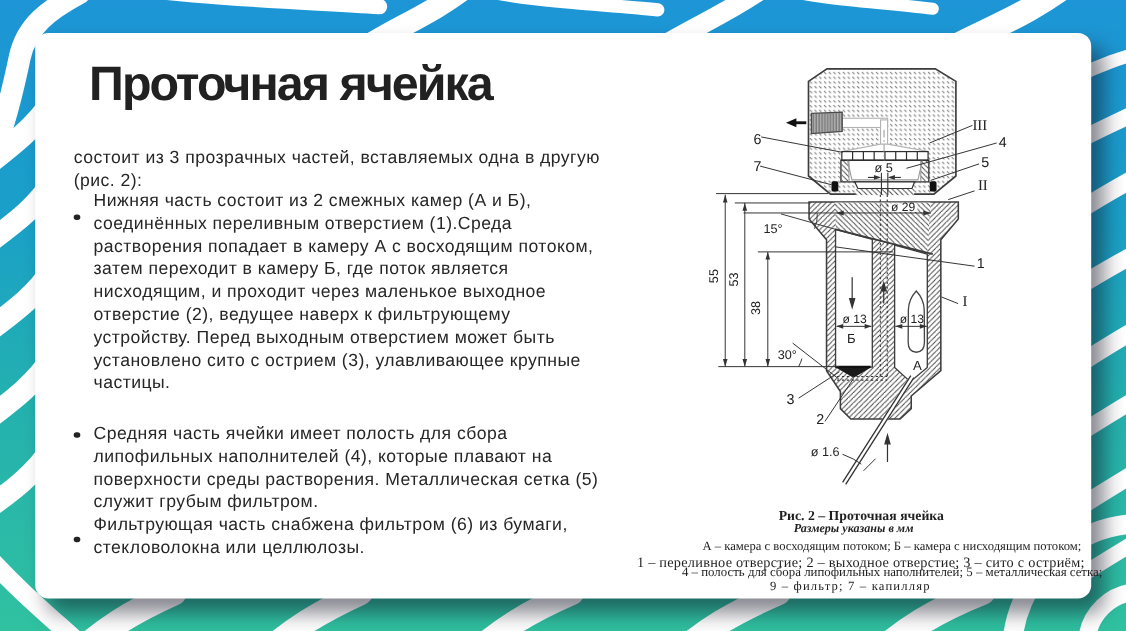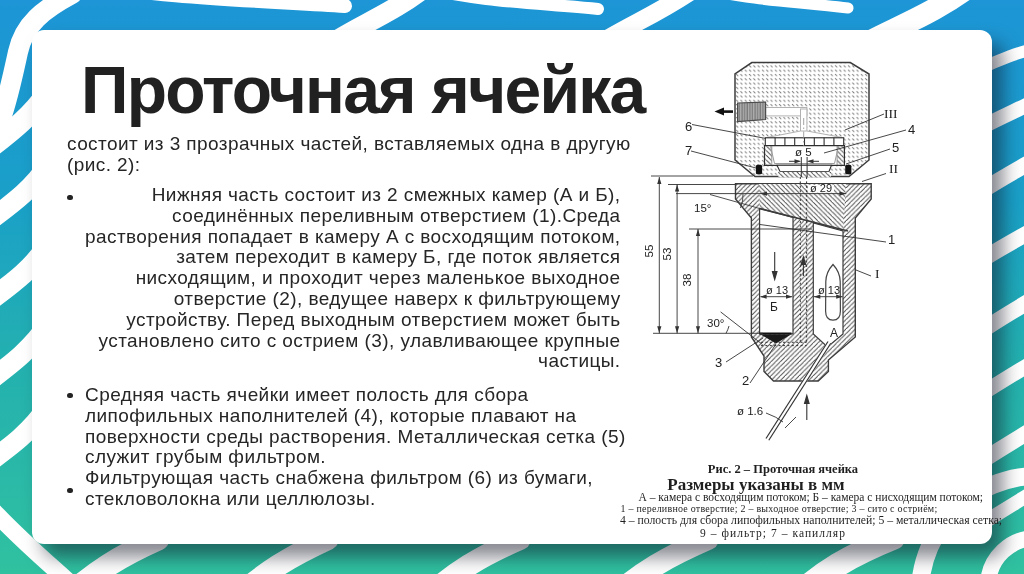--- a/index.html
+++ b/index.html
@@ -1,21 +1,21 @@
 <!DOCTYPE html>
 <html><head>
 <meta charset="utf-8">
 <style>
   html,body{margin:0;padding:0;width:1024px;height:574px;overflow:hidden;}
   body{font-family:"Liberation Sans", sans-serif; position:relative;}
   #bg{position:absolute;left:0;top:0;}
   #panel{position:absolute;left:32px;top:30px;width:960px;height:514px;background:#ffffff;border-radius:12px;box-shadow:11px 13px 18px rgba(15,18,33,0.5);}
   .t{position:absolute;white-space:nowrap;color:#262626;}
-  #title{left:81px;top:52px;font-size:66px;font-weight:bold;letter-spacing:-1.8px;color:#212121;}
-  .blk{position:absolute;color:#262626;font-size:19px;line-height:20.8px;white-space:nowrap;letter-spacing:0.42px;}
+  #title{left:81px;top:52px;font-size:44px;font-weight:bold;letter-spacing:-1.8px;color:#212121;}
+  .blk{position:absolute;color:#262626;font-size:16px;line-height:20.8px;white-space:nowrap;letter-spacing:0.42px;}
   .bullet{position:absolute;width:5.4px;height:5.4px;border-radius:50%;background:#232323;}
   .cap{position:absolute;left:583px;width:400px;text-align:center;font-family:"Liberation Serif",serif;color:#1f1f1f;white-space:nowrap;line-height:1;}
 </style>
 </head>
 <body>
 <svg id="bg" width="1024" height="574" viewBox="0 0 1024 574">
   <defs>
     <linearGradient id="bgg" x1="0" y1="0" x2="0" y2="1">
       <stop offset="0" stop-color="#1d95d6"></stop>
       <stop offset="0.35" stop-color="#1aa0c8"></stop>
@@ -56,21 +56,21 @@
   </g>
 </svg>
 <div id="panel"></div>
 <div class="t" id="title">Проточная ячейка</div>
 
 <div class="blk" style="left:67px;top:134px;">
 состоит из 3 прозрачных частей, вставляемых одна в другую<br>(рис. 2):
 </div>
 
 <div class="bullet" style="left:67.2px;top:194.8px;"></div>
-<div class="blk" style="left:85px;top:185px;text-align:right;">
+<div class="blk" style="left:85px;top:173px;">
 Нижняя часть состоит из 2 смежных камер (А и Б),<br>
 соединённых переливным отверстием (1).Среда<br>
 растворения попадает в камеру А с восходящим потоком,<br>
 затем переходит в камеру Б, где поток является<br>
 нисходящим, и проходит через маленькое выходное<br>
 отверстие (2), ведущее наверх к фильтрующему<br>
 устройству. Перед выходным отверстием может быть<br>
 установлено сито с острием (3), улавливающее крупные<br>
 частицы.
 </div>
@@ -261,17 +261,17 @@
     <text x="742" y="385">2</text>
   </g>
   <g font-size="13.5" fill="#222" font-family="Liberation Serif,serif">
     <text x="884" y="118">III</text>
     <text x="889" y="172.5">II</text>
     <text x="875" y="278">I</text>
   </g>
 </svg>
 
 <div class="cap" style="top:462.7px;font-weight:bold;font-size:12.5px;">Рис. 2 – Проточная ячейка</div>
-<div class="cap" style="top:475.8px;left:556px;font-weight:bold;font-size:17px;">Размеры указаны в мм</div>
+<div class="cap" style="top:475.8px;left:576px;font-weight:bold;font-style:italic;font-size:11px;">Размеры указаны в мм</div>
 <div class="cap" style="top:491.8px;font-size:11.5px;text-align:right;">А – камера с восходящим потоком; Б – камера с нисходящим потоком;</div>
-<div class="cap" style="top:504.1px;left:579px;font-size:10px;letter-spacing:0.23px;">1 – переливное отверстие; 2 – выходное отверстие; 3 – сито с остриём;</div>
+<div class="cap" style="top:504.1px;left:579px;font-size:13px;letter-spacing:0.23px;">1 – переливное отверстие; 2 – выходное отверстие; 3 – сито с остриём;</div>
 <div class="cap" style="top:515px;font-size:11.7px;left:611px;">4 – полость для сбора липофильных наполнителей; 5 – металлическая сетка;</div>
 <div class="cap" style="top:527.7px;left:573px;font-size:11.5px;letter-spacing:1.05px;">9 – фильтр; 7 – капилляр</div>
 
 </body></html>

